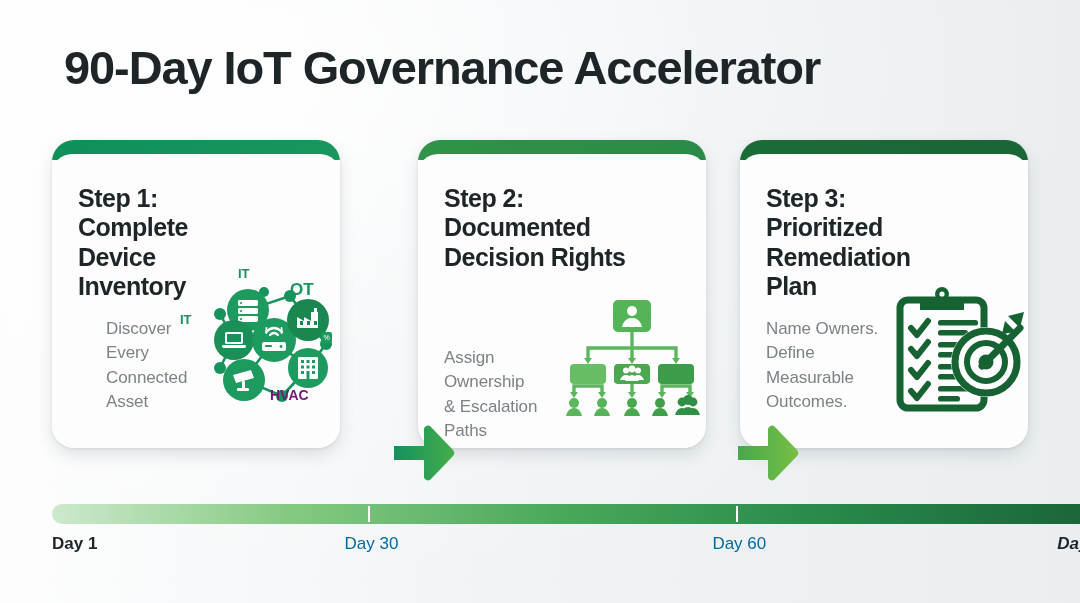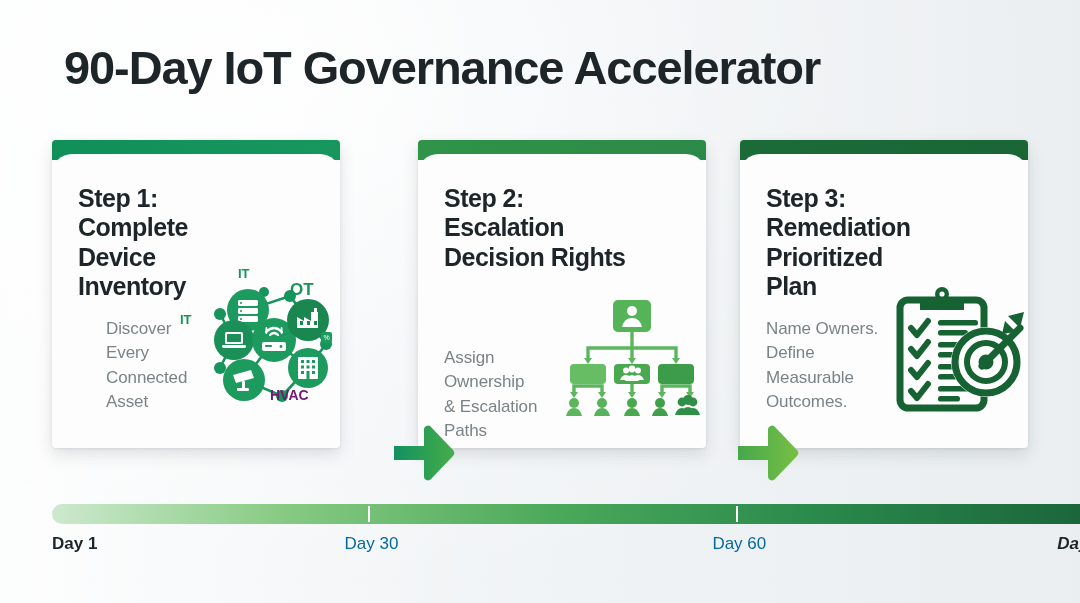--- a/index.html
+++ b/index.html
@@ -32,21 +32,21 @@
     font-size:47px; font-weight:bold; letter-spacing:-1.1px;
     color:#1d2529; white-space:nowrap;
   }
 
   
   #cards{
     position:absolute; left:52px; top:140px; width:976px; height:310px;
   }
   .card{
     position:absolute; top:0; width:288px; height:308px;
-    border-radius:4px;
+    border-radius:22px;
     background:#fdfdfd;
     box-shadow:0 7px 16px rgba(40,55,65,0.13), 0 1px 3px rgba(40,55,65,0.10);
     overflow:hidden;
   }
   .card-bar{ position:absolute; left:0; top:0; width:100%; height:20px; }
   .card-body{
     position:absolute; left:0; top:14px; width:100%; height:294px;
     background:#fdfdfd; border-radius:20px;
     padding:30px 22px 0 26px;
   }
@@ -227,21 +227,21 @@
       <div style="position:absolute; left:128px; top:172px; font-size:13px; font-weight:bold; color:#17945b; z-index:4;">IT</div>
       <div style="position:absolute; left:238px; top:140px; font-size:17px; font-weight:bold; color:#17945b; z-index:4;">OT</div>
       <div style="position:absolute; left:218px; top:247px; font-size:14px; font-weight:bold; color:#701a75; z-index:4;">HVAC</div>
     </div>
 
     <div class="card" id="card-2">
       <div class="card-bar" style="background:linear-gradient(to right,#2f9348,#2c8a48);"></div>
       <div class="card-body">
         <div class="card-title">
           <div>Step 2:</div>
-          <div>Escalation</div>
+          <div>Documented</div>
           <div>Decision Rights</div>
         </div>
         <div class="card-sub">
           <div>Assign</div>
           <div>Ownership</div>
           <div>&amp; Escalation</div>
           <div>Paths</div>
         </div>
       </div>
 
@@ -313,22 +313,22 @@
           </g>
         </svg>
       </div>
     </div>
 
     <div class="card" id="card-3">
       <div class="card-bar" style="background:linear-gradient(to right,#1b6b38,#1a6636);"></div>
       <div class="card-body">
         <div class="card-title">
           <div>Step 3:</div>
+          <div>Prioritized</div>
           <div>Remediation</div>
-          <div>Prioritized</div>
           <div>Plan</div>
         </div>
         <div class="card-sub">
           <div>Name Owners.</div>
           <div>Define</div>
           <div>Measurable</div>
           <div>Outcomes.</div>
         </div>
       </div>
 

